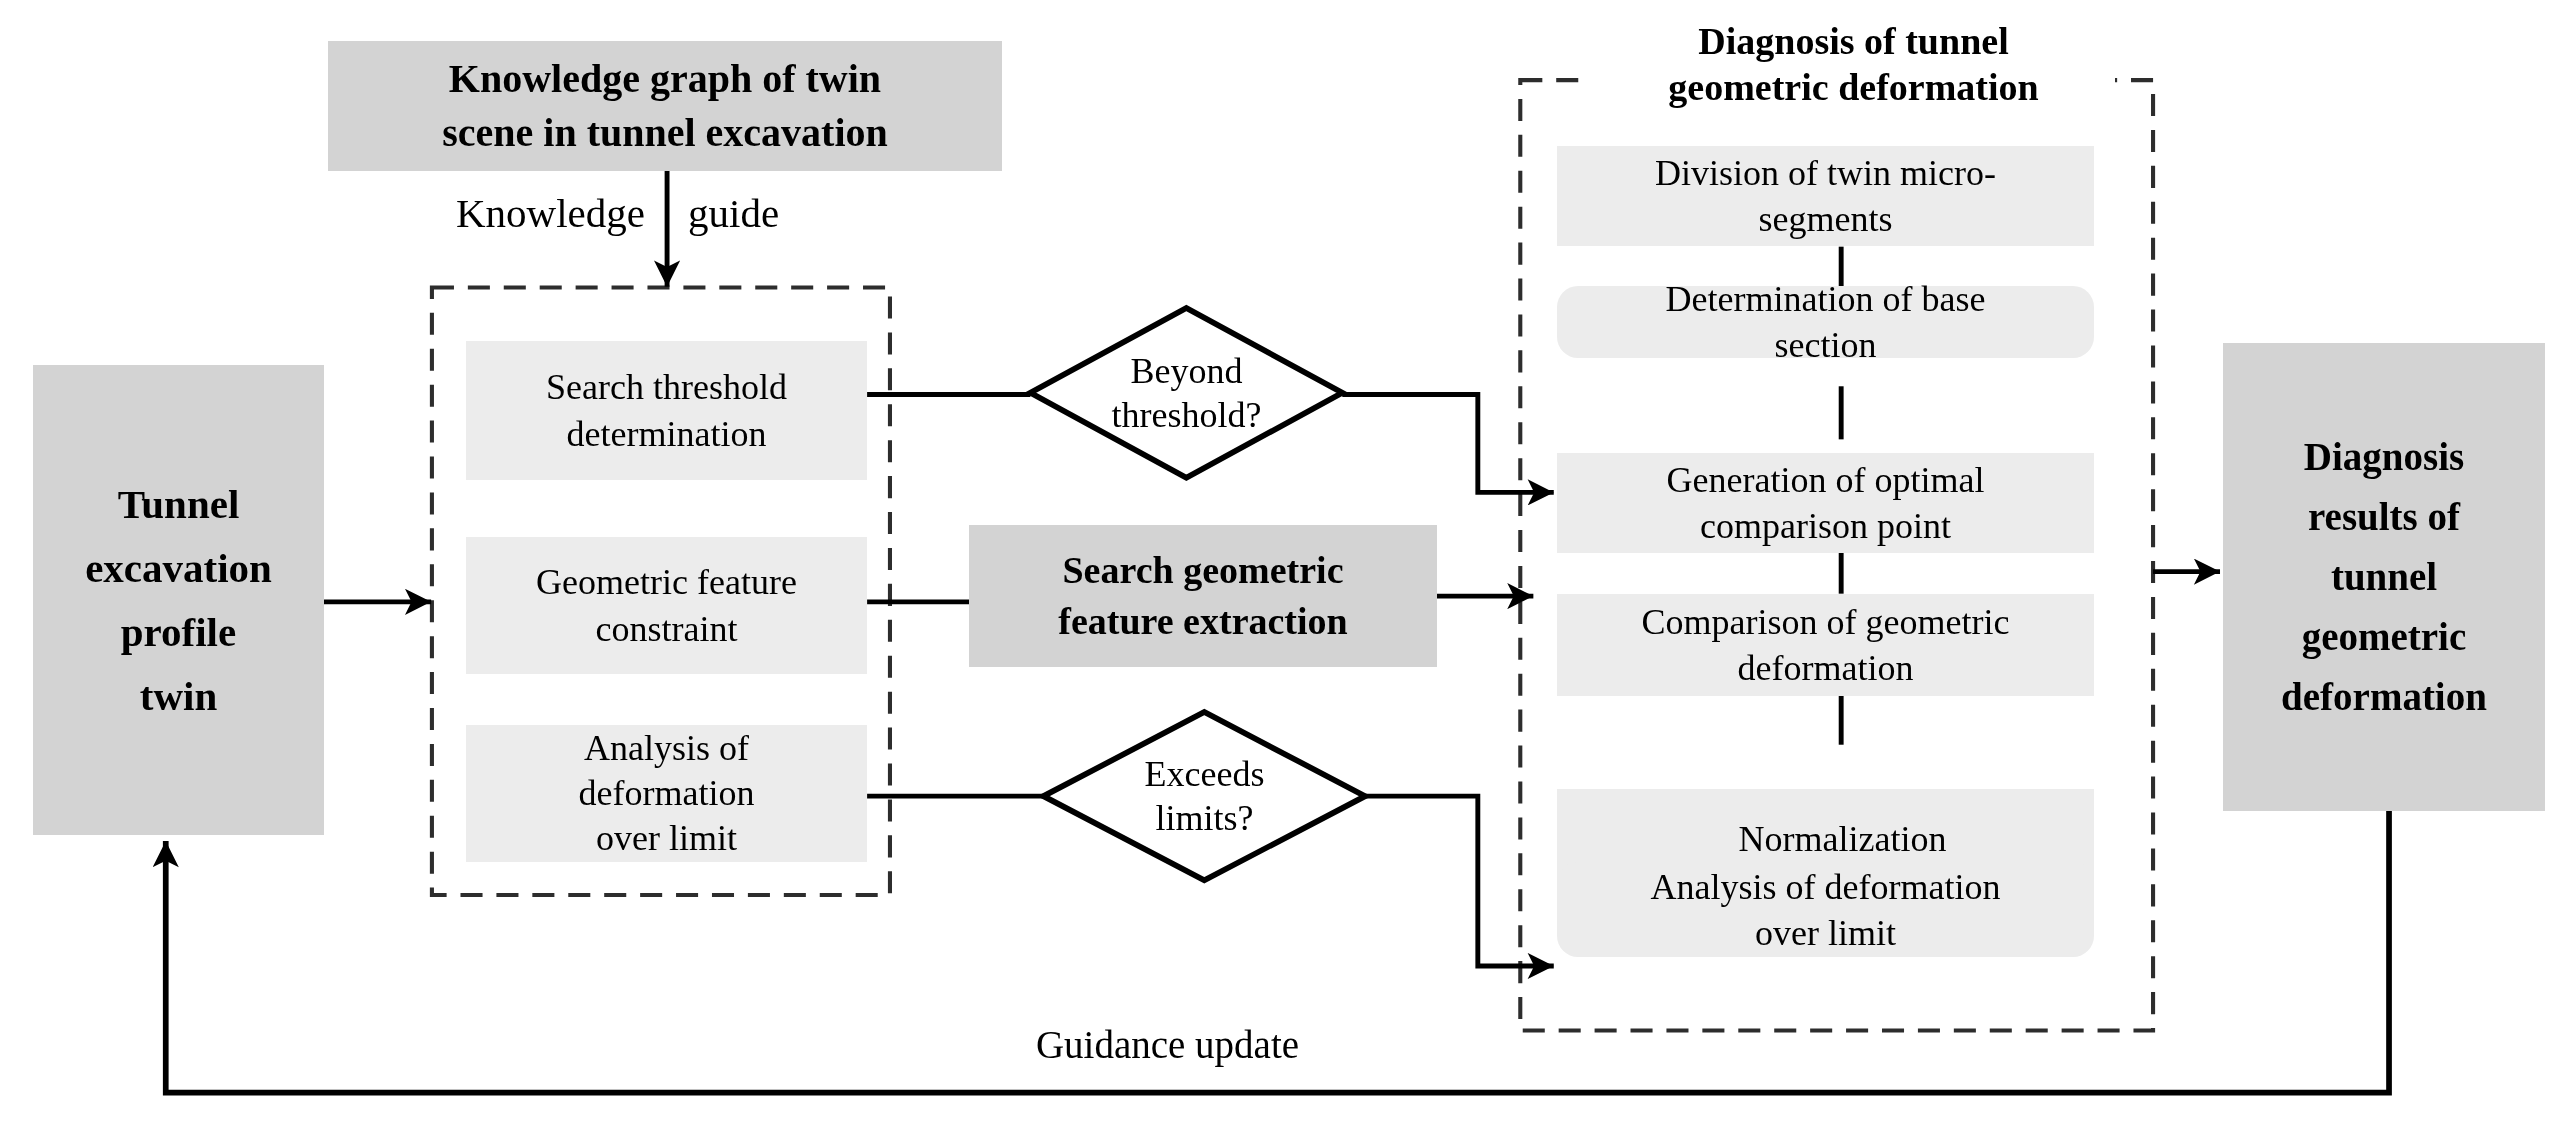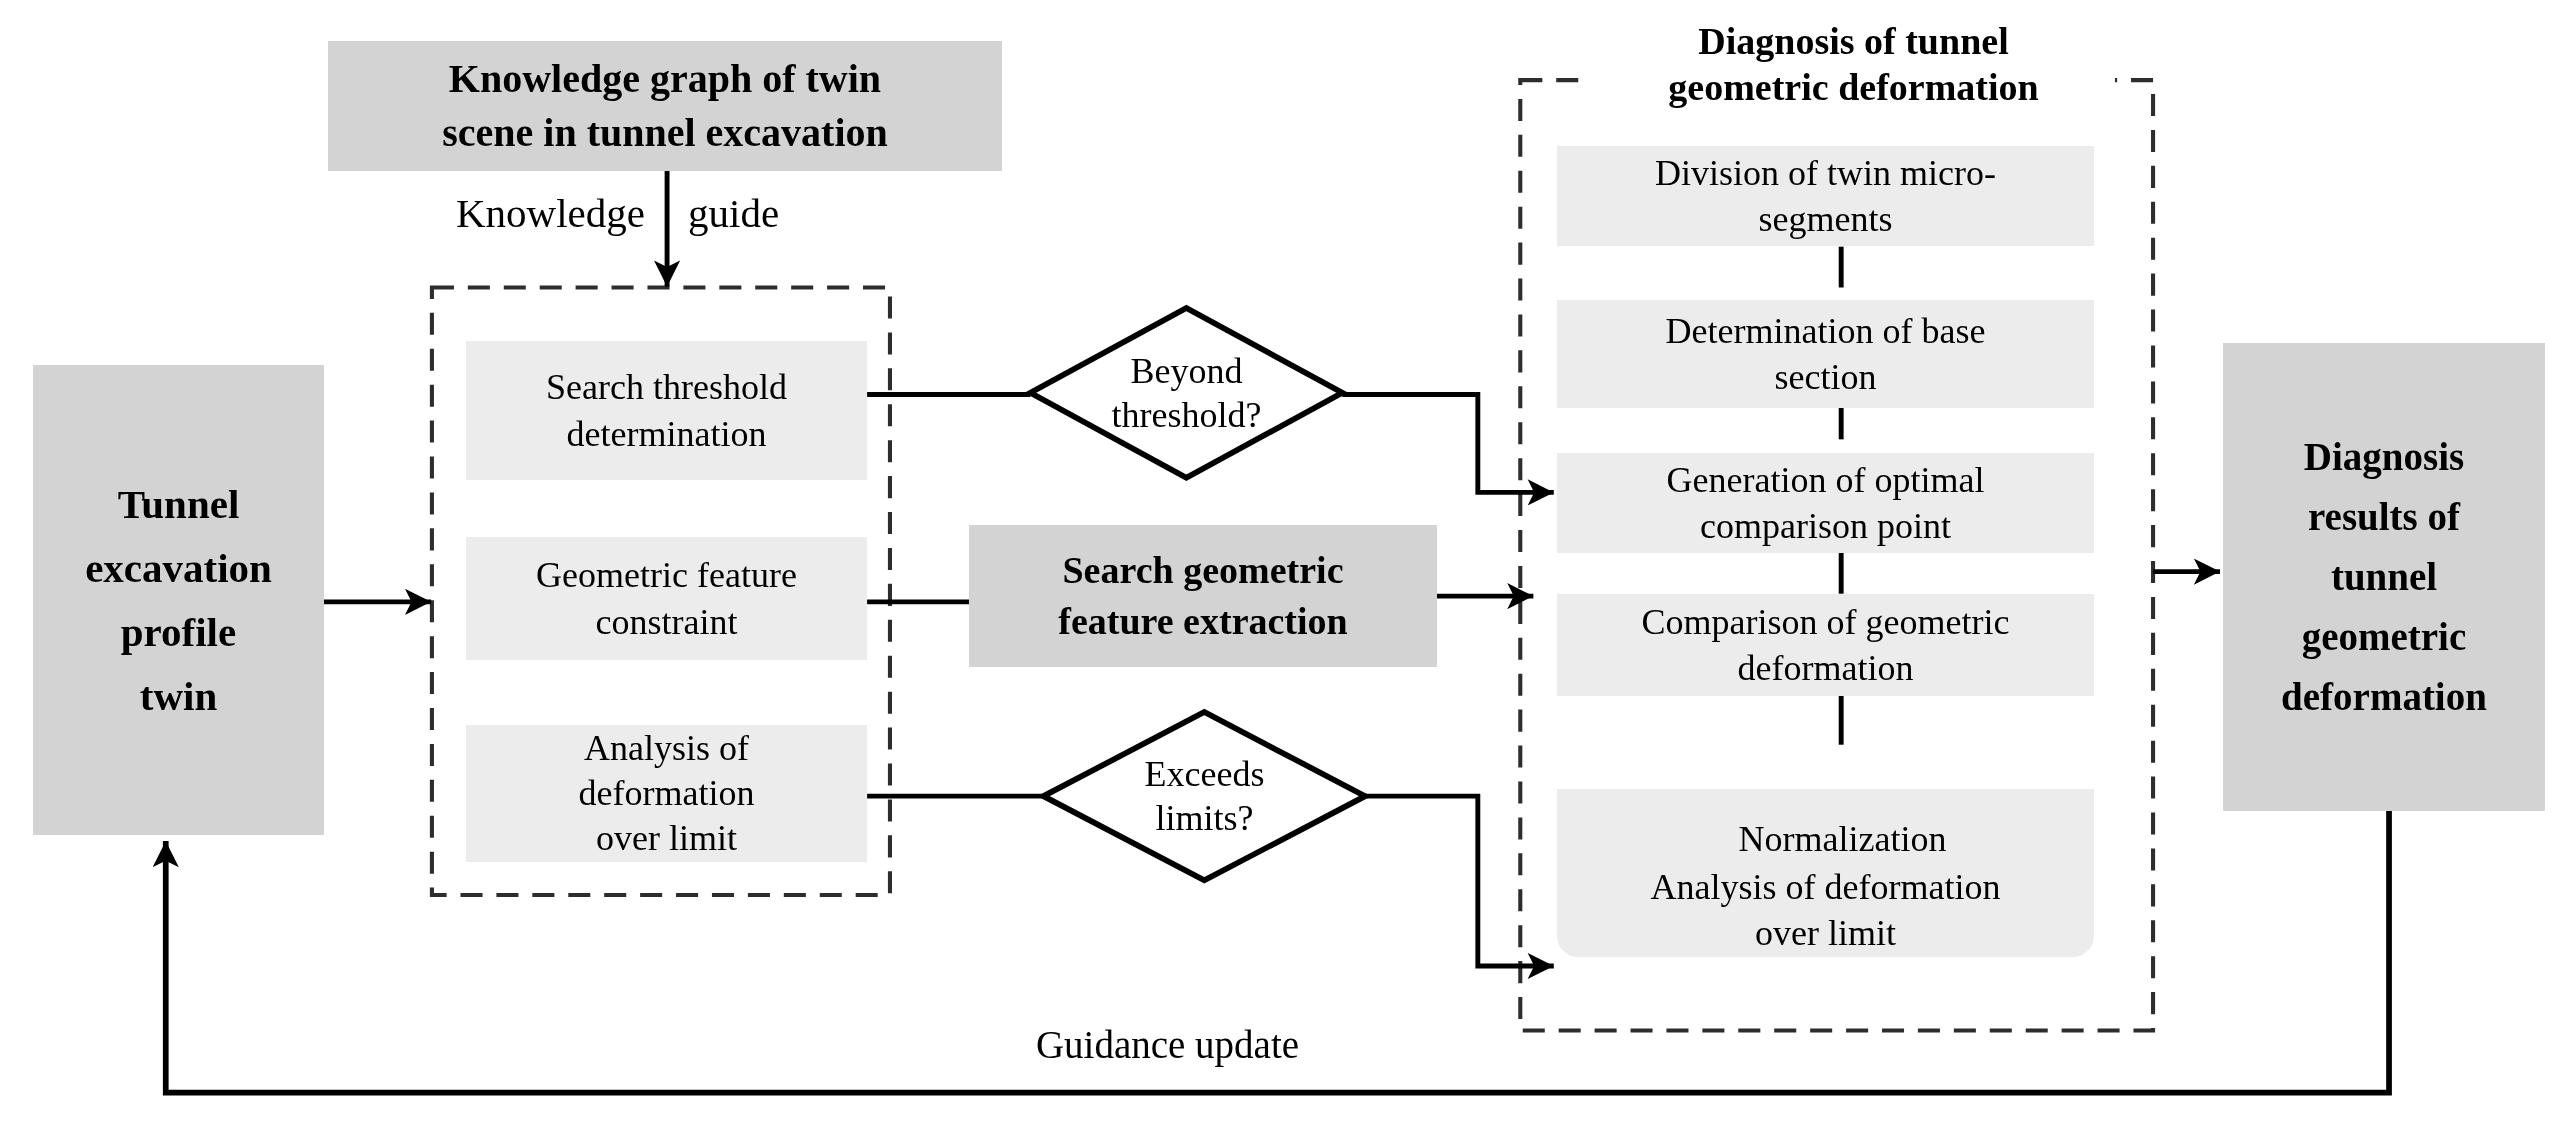--- a/index.html
+++ b/index.html
@@ -14,33 +14,33 @@
 
   
   #top-box{left:328px;top:41px;width:674px;height:130px;font-size:40px;line-height:54px;}
   
   #lbl-knowledge{left:392px;top:189px;width:253px;text-align:right;font-size:41px;}
   #lbl-guide{left:688px;top:189px;width:212px;text-align:left;font-size:41px;}
   
   #left-box{left:33px;top:365px;width:291px;height:470px;font-size:41px;line-height:64px;}
   
   #kp-item-0{left:466px;top:341px;width:401px;height:139px;font-size:36px;line-height:47px;}
-  #kp-item-1{left:466px;top:537px;width:401px;height:123px;font-size:36px;line-height:47px;}
+  #kp-item-1{left:466px;top:537px;width:401px;height:137px;font-size:36px;line-height:47px;}
   #kp-item-2{left:466px;top:725px;width:401px;height:137px;font-size:36px;line-height:45px;}
   
   #decision-0{left:1064px;top:311px;width:245px;height:163px;font-size:36px;line-height:44px;}
   #decision-1{left:1082px;top:714px;width:245px;height:163px;font-size:36px;line-height:44px;}
   
   #center-box{left:969px;top:525px;width:468px;height:142px;font-size:38px;line-height:51px;}
   
   #panel-title{left:1592px;top:14.7px;width:523px;background:#ffffff;font-weight:bold;
                font-size:38px;line-height:46px;padding:3.3px 6.5px;}
   .step{left:1557px;width:537px;font-size:36px;line-height:46px;}
   #step-0{top:146px;height:100px;}
-  #step-1{top:300px;height:108px;}
+  #step-1{top:286px;height:72px;border-radius:21px;}
   #step-2{top:439px;height:100px;margin-top:14px;}
   #step-3{top:594px;height:102px;}
   #step-4{top:789px;height:100px;padding-left:34px;}
   #step-5{top:862px;height:95px;border-radius:21px;}
   
   #result-box{left:2223px;top:343px;width:322px;height:468px;font-size:39px;line-height:60px;text-align:center;}
   
   #lbl-guidance{left:939px;top:1022px;width:457px;text-align:center;font-size:39px;}
 </style>
 </head>

